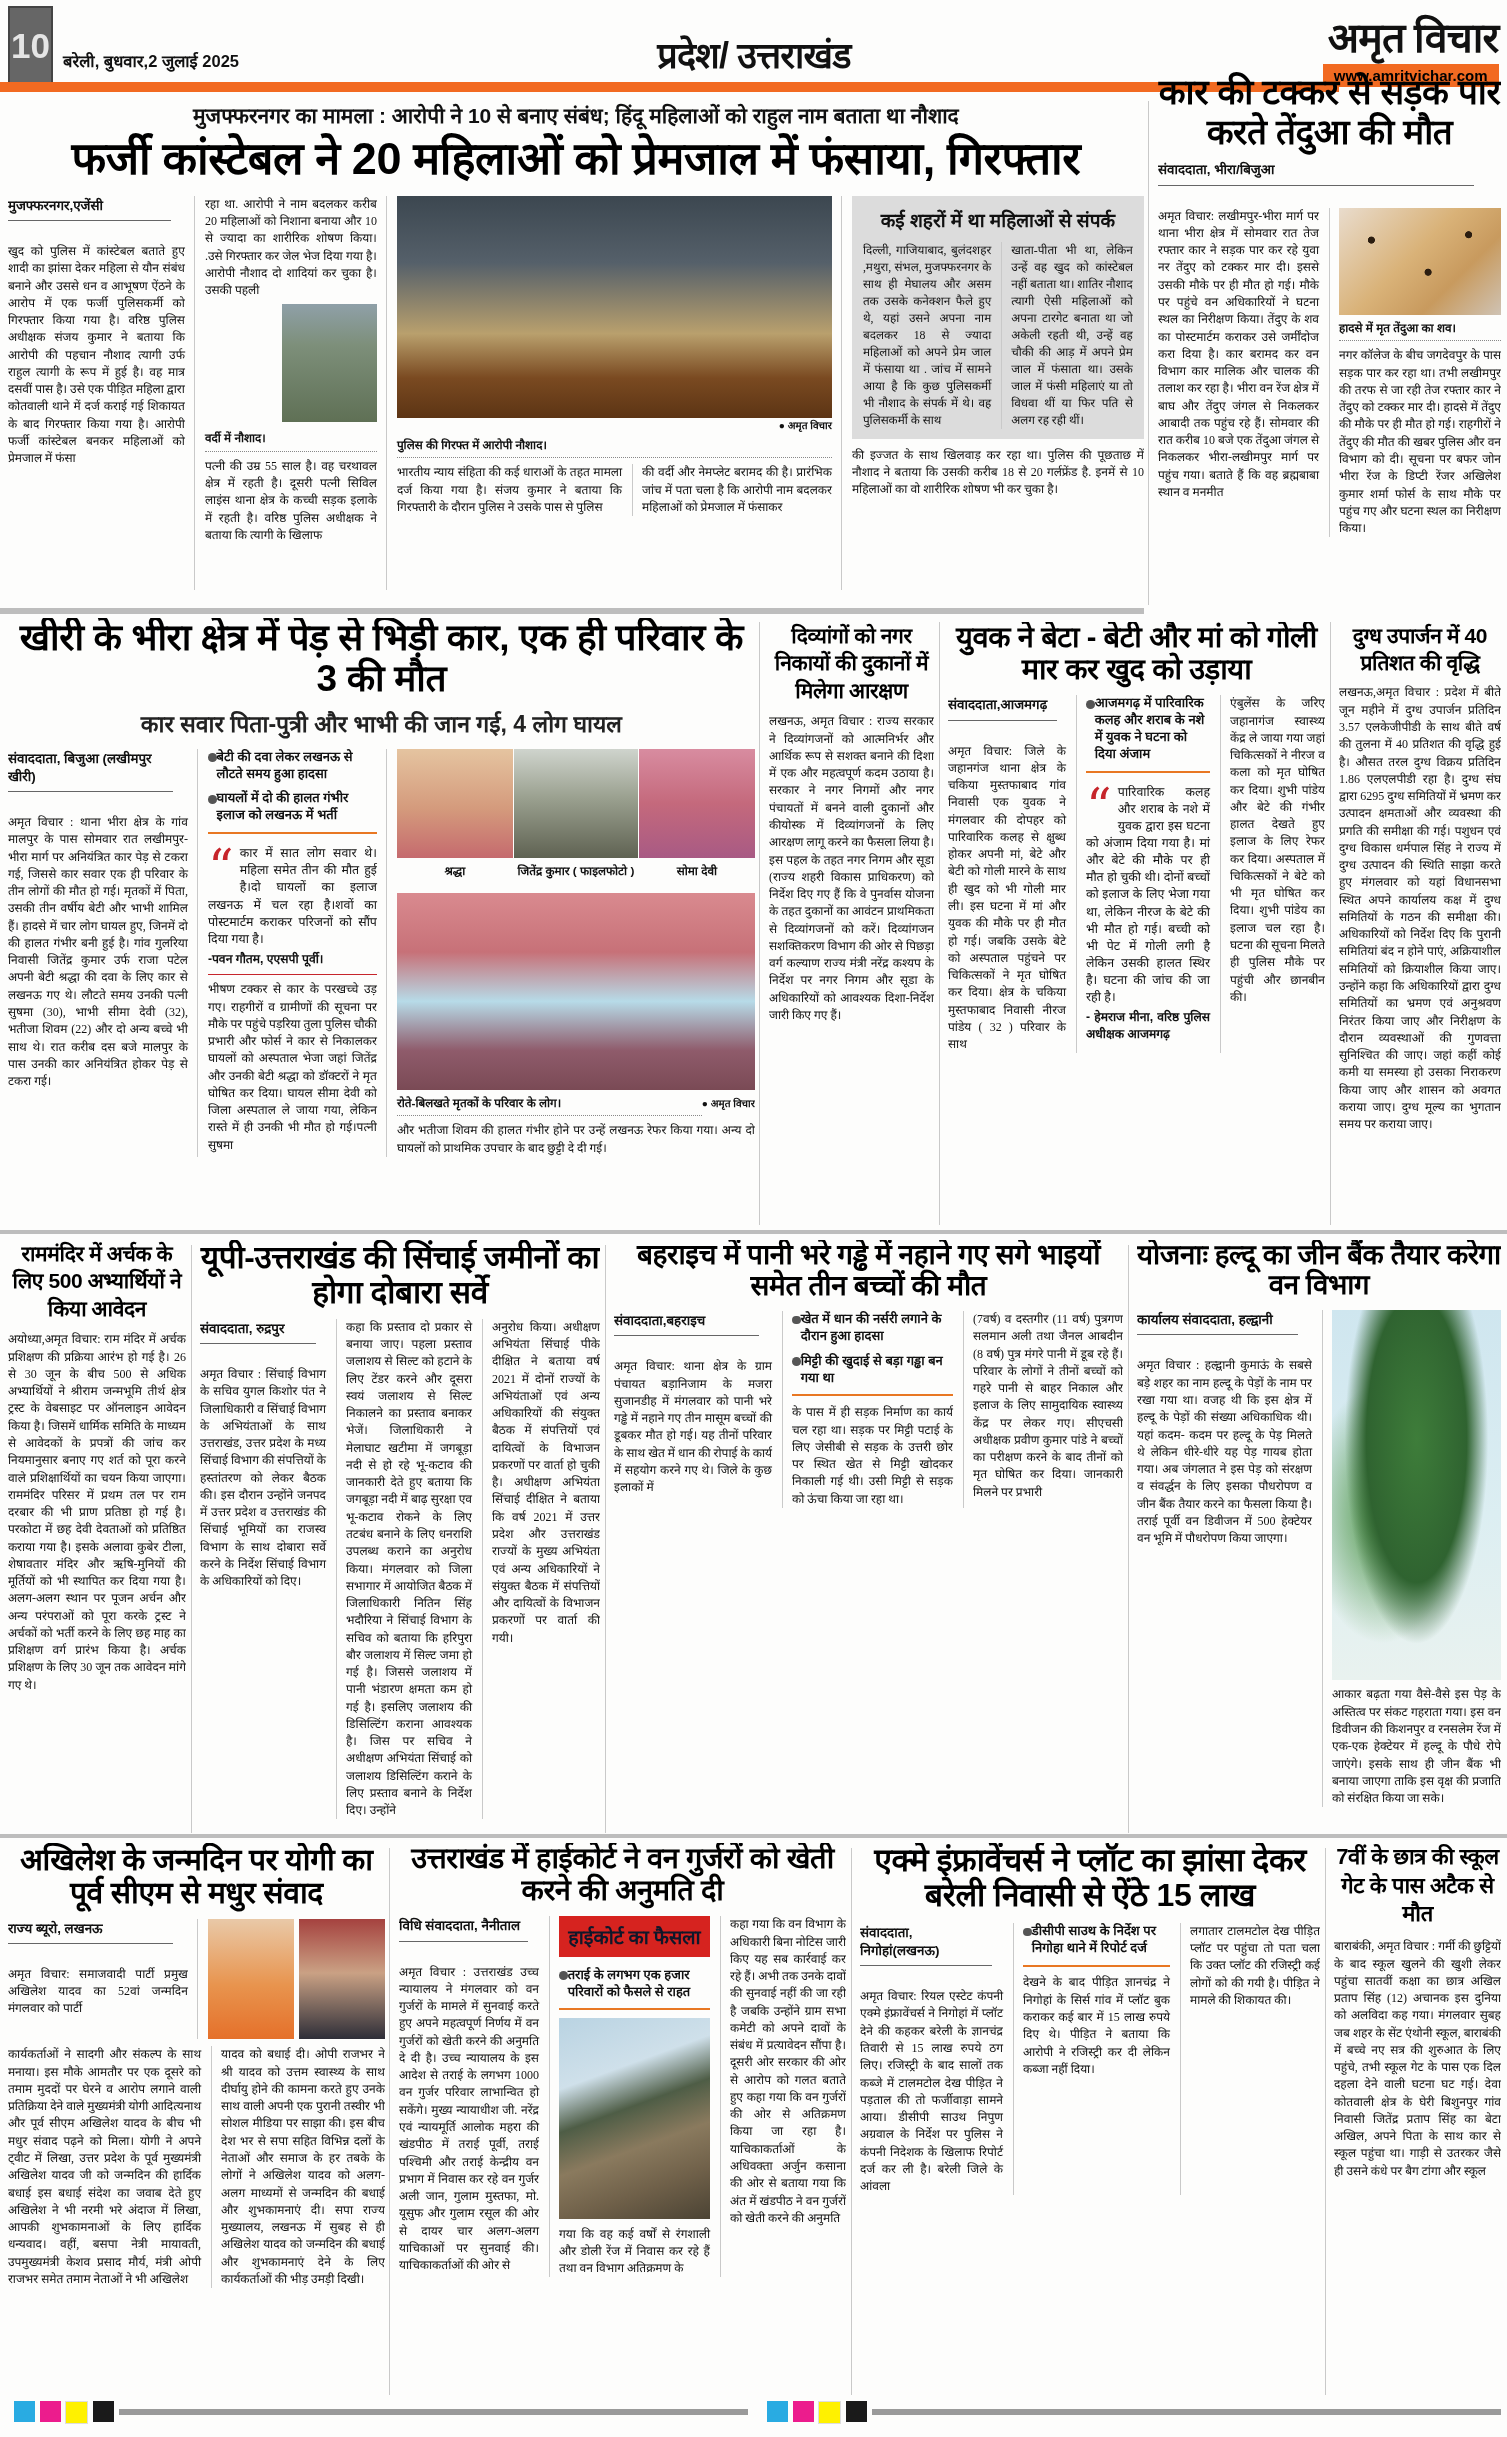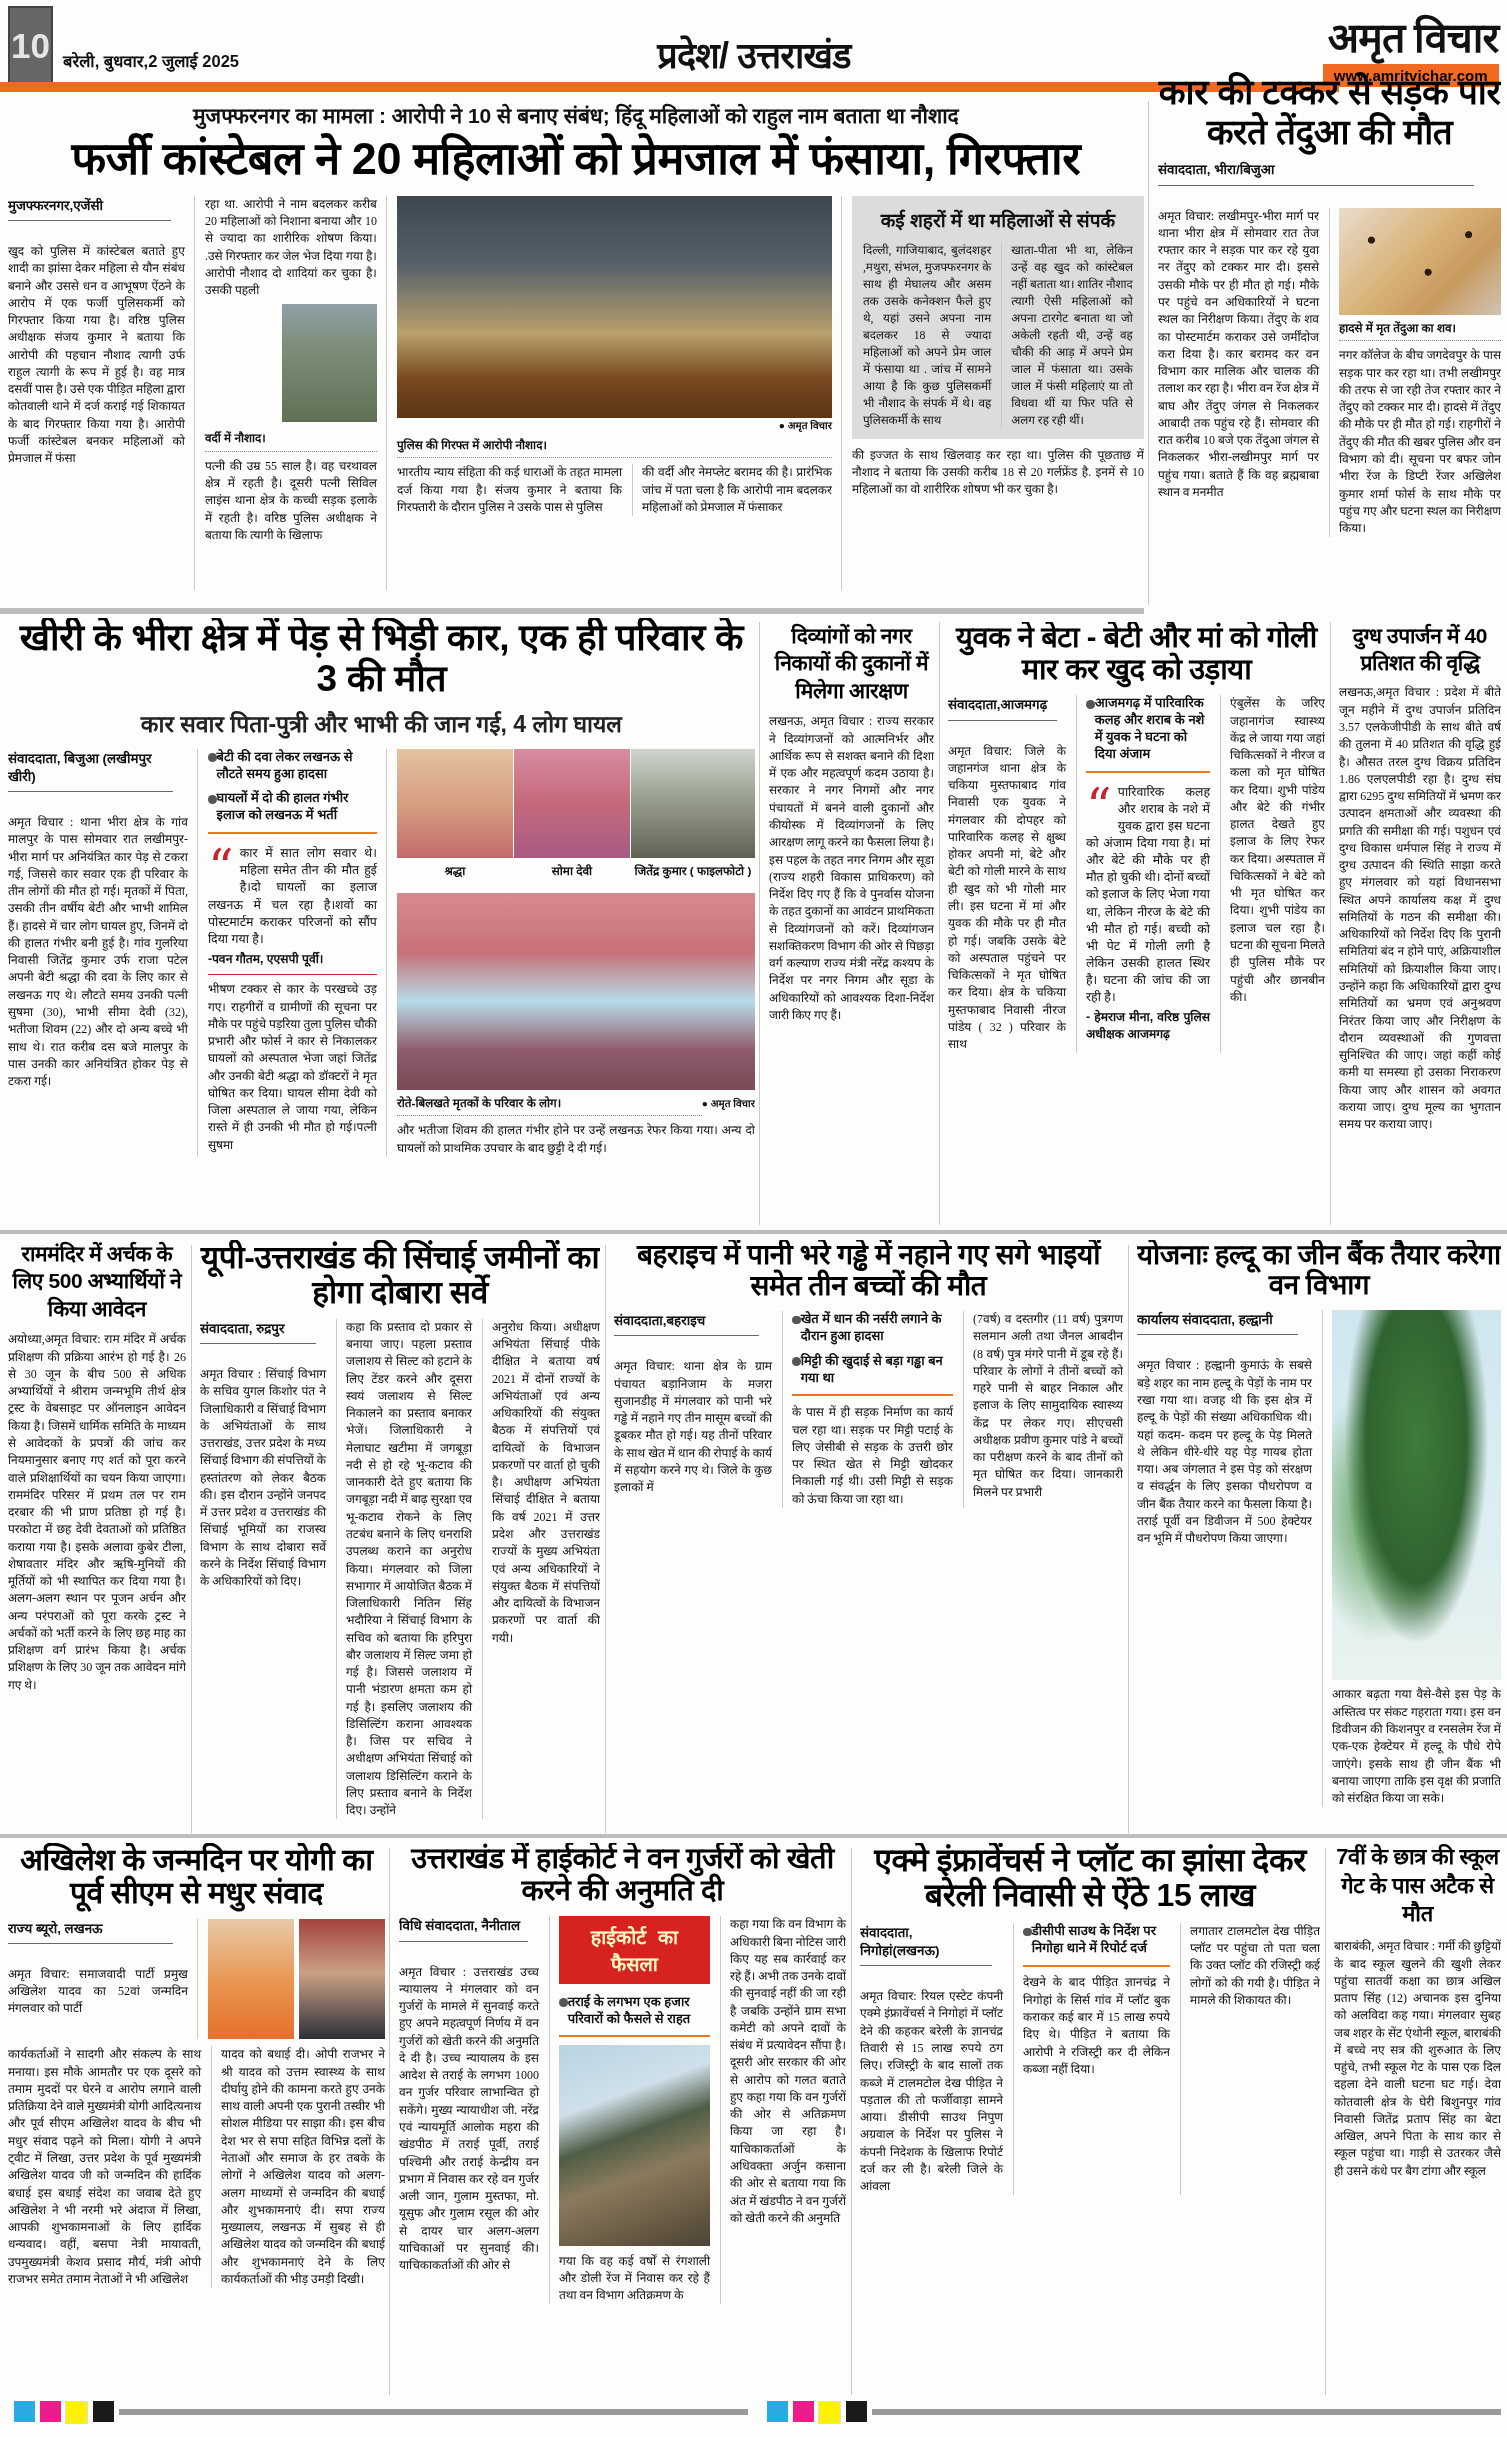--- a/index.html
+++ b/index.html
@@ -21,21 +21,21 @@
        border-bottom:0.8px dotted #888;padding:3.9px 0 5.5px;margin-bottom:6.3px}
   .credit{font-family:"Liberation Sans",sans-serif;font-weight:bold;font-size:10.2px;text-align:right}
   .bul{display:flex;font-family:"Liberation Sans",sans-serif;font-weight:bold;font-size:13px;line-height:1.3;margin:0 0 7.9px}
   .dot{width:8.7px;height:8.7px;border-radius:50%;background:#555;margin-top:4.7px;flex:none}
   .orule{border-top:2.4px solid #e87722;margin:4.7px 0 7.9px}
   .quote{font-family:"Liberation Sans",sans-serif;font-size:12.4px;line-height:1.38;text-align:justify;position:relative;padding-top:3.2px}
   .qmark{color:#c6252b;font-family:"DejaVu Serif",serif;font-size:50px;line-height:.6;float:left;margin:7.9px 6.3px 0 0}
   .qattr{font-family:"Liberation Sans",sans-serif;font-weight:bold;font-size:12.2px;margin-top:3px}
   .graybox{background:#dcdcdc;padding:9.5px 11px}
   .graybox-title{font-family:"Liberation Sans",sans-serif;font-weight:bold;font-size:19px;text-align:center;margin:1.6px 0 9.5px}
-  .redbox{background:#d6231f;color:#fef9c3;font-family:Liberation Mono, monospace;font-weight:bold;
+  .redbox{background:#d6231f;color:#0f172a;font-family:Liberation Serif, serif;font-weight:bold;
           font-size:19.7px;text-align:center;padding:7px 4.7px;margin-bottom:9.5px}
   .sep{position:absolute;background:#bdbdbd}
   .rule-v{position:absolute;width:0.8px;background:#c9c9c9}
   .pagebox{background:#666;border:2.4px solid #444;color:#e5e5e5;font-family:"Liberation Sans",sans-serif;
            font-weight:bold;font-size:35px;display:flex;align-items:center;justify-content:center}
   .brand{font-family:"Liberation Serif",serif;font-weight:bold;font-size:41px;letter-spacing:-0.8px}
   .weburl{background:#f26a21;color:#000000;font-family:"Liberation Sans",sans-serif;font-weight:bold;
           font-size:15px;padding:3.2px 11px;display:inline-block}
   .mark{width:21px;height:21px;display:inline-block;margin-right:4.7px}
   .footbar{height:6.3px;background:#9a9a9a;flex:1;margin-top:7.9px}
@@ -138,27 +138,27 @@
       </div>
       <div style="border-top:1.6px solid #c6252b;margin:6.3px 0"></div>
       <div class="bodytxt">भीषण टक्कर से कार के परखच्चे उड़ गए। राहगीरों व ग्रामीणों की सूचना पर मौके पर पहुंचे पड़रिया तुला पुलिस चौकी प्रभारी और फोर्स ने कार से निकालकर घायलों को अस्पताल भेजा जहां जितेंद्र और उनकी बेटी श्रद्धा को डॉक्टरों ने मृत घोषित कर दिया। घायल सीमा देवी को जिला अस्पताल ले जाया गया, लेकिन रास्ते में ही उनकी भी मौत हो गई।पत्नी सुषमा</div>
     </div>
     <div class="c" style="flex:1">
       <div style="display:flex;gap:1px">
         <div style="width:118px">
           <div class="photo" style="height:109px;background:linear-gradient(180deg,#e5c4a0 0%,#d49a7c 55%,#c56a6e 100%)"></div>
           <div class="cap" style="border:none;text-align:center">श्रद्धा</div>
         </div>
+        <div style="width:126px">
+          <div class="photo" style="height:109px;background:linear-gradient(180deg,#cfd4cd 0%,#9aa08f 45%,#5f6252 100%)"></div>
+          <div class="cap" style="border:none;text-align:center">जितेंद्र कुमार ( फाइलफोटो )</div>
+        </div>
         <div style="width:118px">
           <div class="photo" style="height:109px;background:linear-gradient(180deg,#d88ca0 0%,#c4697c 50%,#a85a84 100%)"></div>
           <div class="cap" style="border:none;text-align:center">सोमा देवी</div>
-        </div>
-        <div style="width:126px">
-          <div class="photo" style="height:109px;background:linear-gradient(180deg,#cfd4cd 0%,#9aa08f 45%,#5f6252 100%)"></div>
-          <div class="cap" style="border:none;text-align:center">जितेंद्र कुमार ( फाइलफोटो )</div>
         </div>
       </div>
       <div class="photo" style="width:100%;height:197px;margin-top:3.2px;background:linear-gradient(180deg,#d98a8f 0%,#c77178 30%,#b7dbe8 55%,#8f5b6b 80%,#7a4a55 100%)"></div>
       <div style="display:flex;justify-content:space-between;align-items:baseline">
         <div class="cap" style="flex:1">रोते-बिलखते मृतकों के परिवार के लोग।</div>
         <div class="credit">● <span>अमृत विचार</span></div>
       </div>
       <div class="bodytxt">और भतीजा शिवम की हालत गंभीर होने पर उन्हें लखनऊ रेफर किया गया। अन्य दो घायलों को प्राथमिक उपचार के बाद छुट्टी दे दी गई।</div>
     </div>
   </div>

